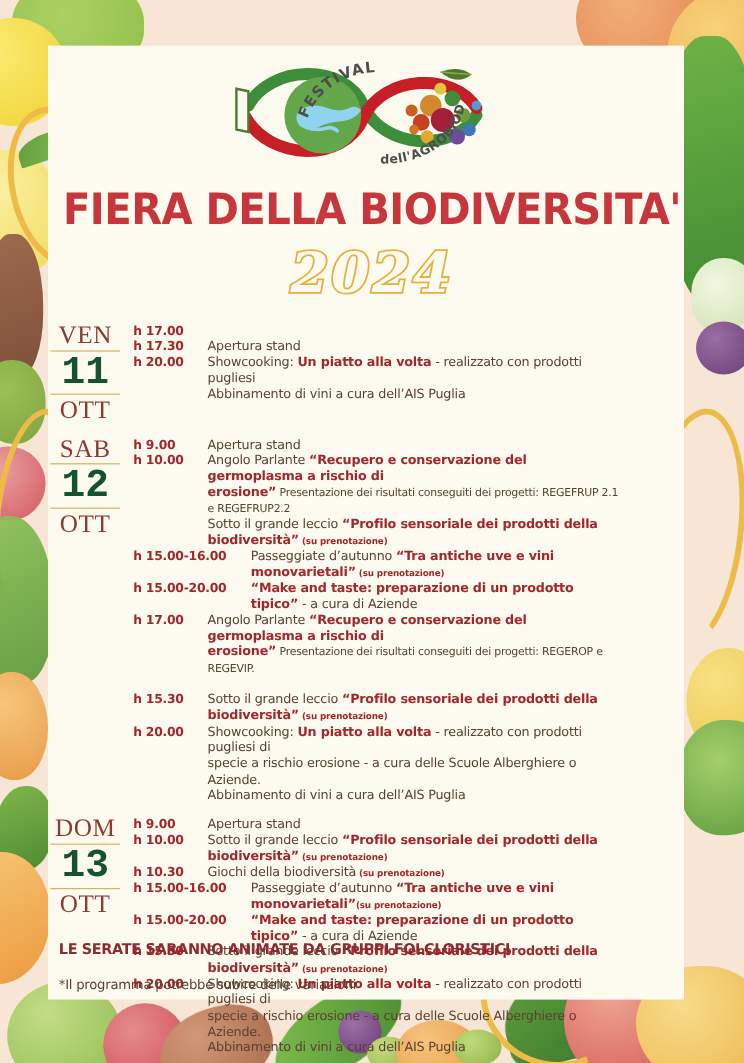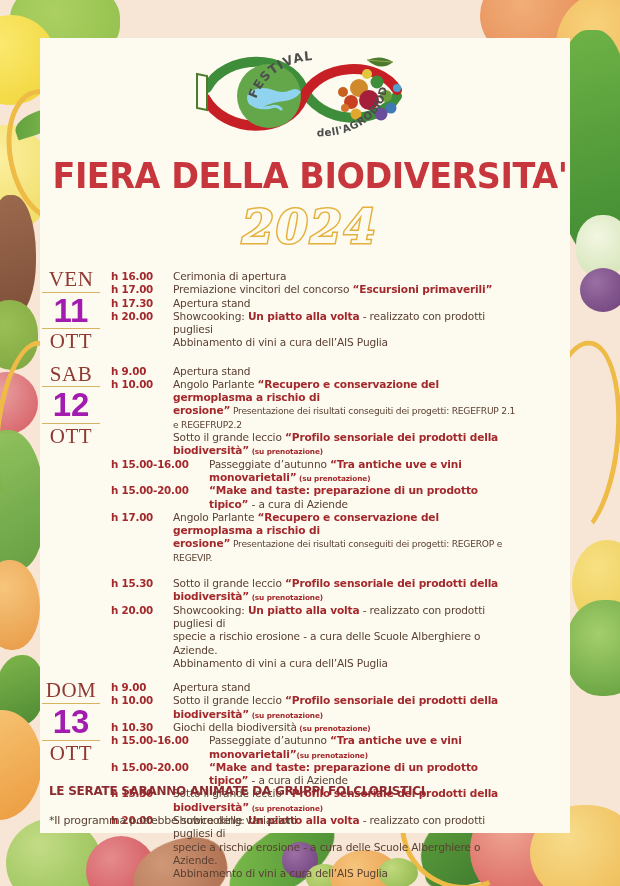--- a/index.html
+++ b/index.html
@@ -48,22 +48,22 @@
 
   
   .schedule{position:absolute;left:40px;top:268px;width:477px;z-index:6;}
   .day{display:flex;align-items:flex-start;margin-bottom:9px;}
   .daybox{width:62px;flex:0 0 62px;text-align:center;padding-top:1px;}
   .dow{
     font-family:"Liberation Serif",serif;font-size:21px;color:#8E3A33;
     line-height:1.04;letter-spacing:.5px;
   }
   .dnum{
-    font-family:Liberation Sans, sans-serif;font-weight:bold;font-size:33px;
-    color:#a21caf;line-height:1.08;letter-spacing:0px;
+    font-family:Liberation Mono, monospace;font-weight:bold;font-size:33px;
+    color:#14532d;line-height:1.08;letter-spacing:0px;
     border-top:1.5px solid #D7B45F;border-bottom:1.5px solid #D7B45F;
     margin:1px 2px;padding:0;
   }
   .dmon{
     font-family:"Liberation Serif",serif;font-size:21px;color:#8E3A33;
     line-height:1.1;letter-spacing:.5px;
   }
   .rows{flex:1;padding-left:9px;padding-top:2px;}
   .row{display:flex;align-items:baseline;line-height:1.255;margin-bottom:0px;}
   .tm{
@@ -195,26 +195,21 @@
 
   <div class="schedule" id="schedule">
       <div class="day">
         <div class="daybox">
           <div class="dow">VEN</div>
           <div class="dnum">11</div>
           <div class="dmon">OTT</div>
         </div>
         <div class="rows">
           <div class="row">
-            <div class="tm">h 16.00</div>
-            <div class="desc"><span class="plain">Cerimonia di apertura</span></div>
-          </div>
-          <div class="row">
             <div class="tm">h 17.00</div>
-            <div class="desc"><span class="plain">Premiazione vincitori del concorso </span><span><b>“Escursioni primaverili”</b></span></div>
           </div>
           <div class="row">
             <div class="tm">h 17.30</div>
             <div class="desc"><span class="plain">Apertura stand</span></div>
           </div>
           <div class="row">
             <div class="tm">h 20.00</div>
             <div class="desc"><span class="plain">Showcooking: </span><span><b>Un piatto alla volta</b></span><span class="plain"> - realizzato con prodotti pugliesi</span></div>
           </div>
           <div class="row">

